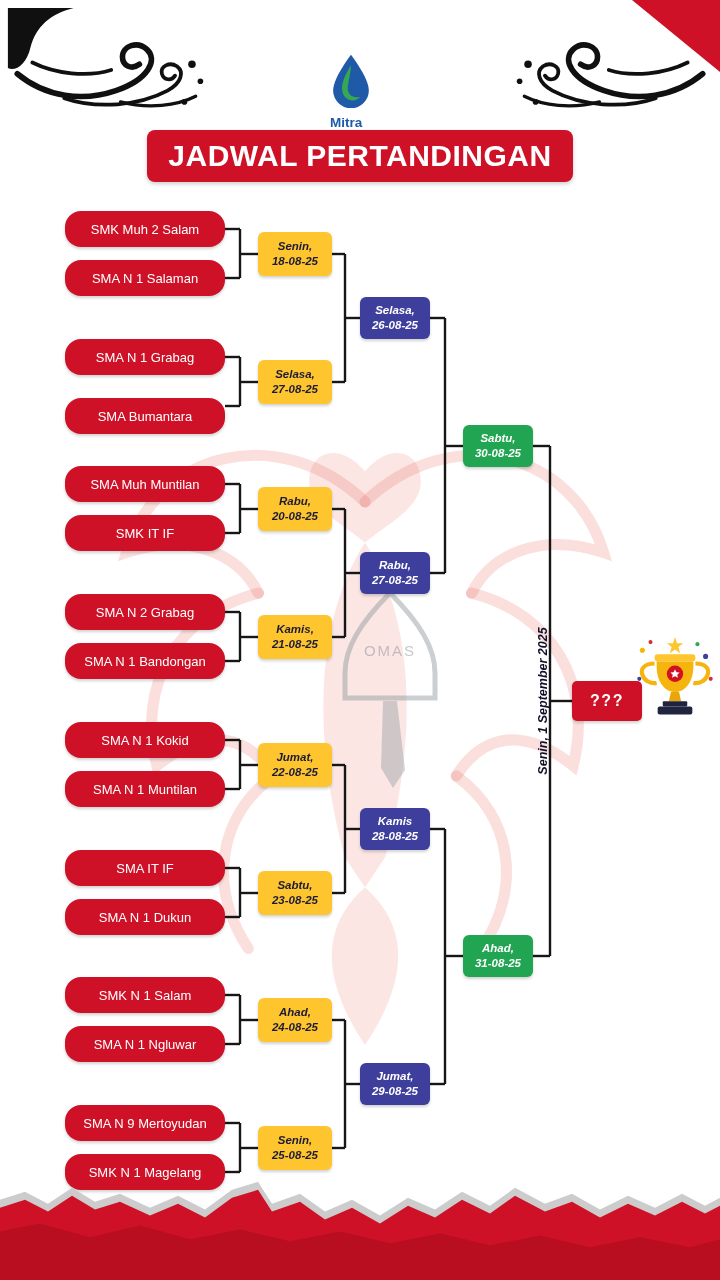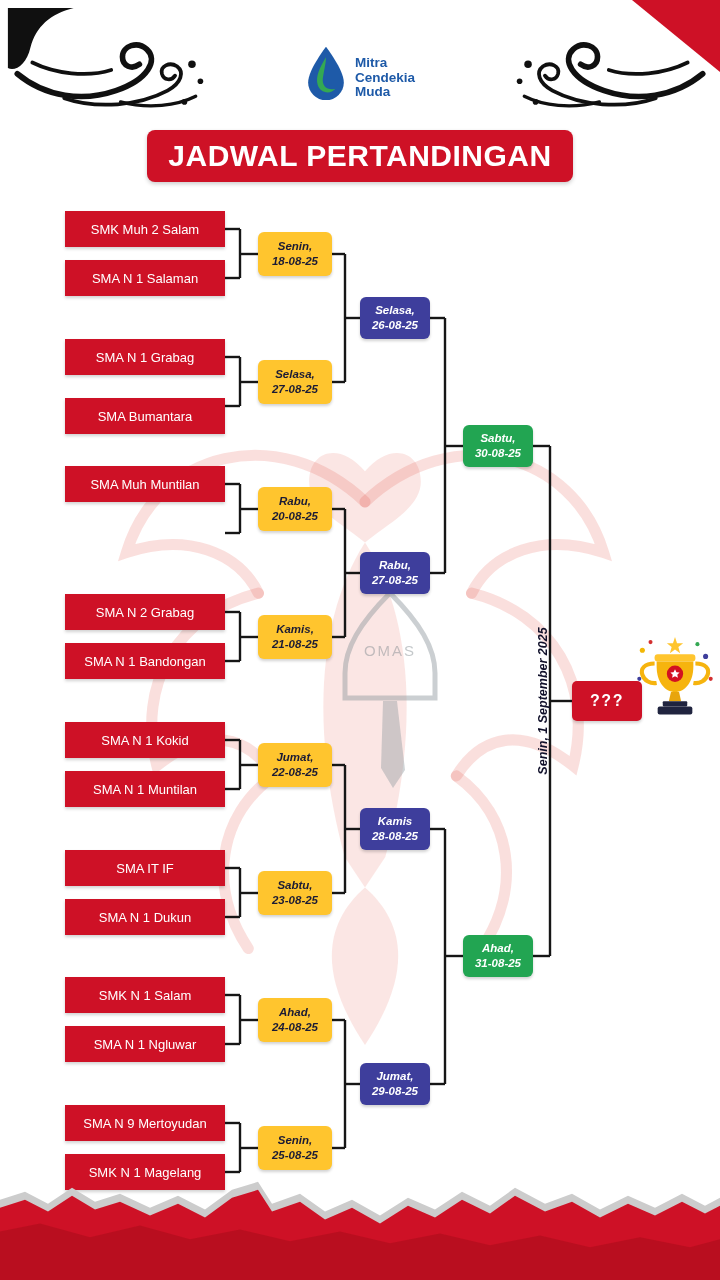--- a/index.html
+++ b/index.html
@@ -7,31 +7,31 @@
     position:relative;width:720px;height:1280px;margin:0 auto;
     background:#ffffff;overflow:hidden;
     font-family:"Liberation Sans", sans-serif;
     --red:#CE1126;--yellow:#FFC52E;--blue:#3E3E9C;--green:#22A552;--logoBlue:#1E5AA8;
   }
   .corner{position:absolute;top:8px;width:205px;height:108px;z-index:2;}
   .corner-left{left:4px;}
   .corner-right{right:4px;transform:scaleX(-1);}
   .corner-triangle{position:absolute;top:0;right:0;width:88px;height:72px;background:var(--red);
     clip-path:polygon(0 0,100% 0,100% 100%);z-index:2;}
-  .logo{position:absolute;left:50%;top:44px;transform:translateX(-50%);display:flex;gap:8px;align-items:flex-end;z-index:3;}
+  .logo{position:absolute;left:50%;top:52px;transform:translateX(-50%);display:flex;gap:8px;align-items:flex-start;z-index:3;flex-direction:column;}
   .logo-text{color:var(--logoBlue);font-weight:700;font-size:13.5px;line-height:1.08;display:flex;flex-direction:column;}
   .title-banner{position:absolute;left:147px;top:130px;width:426px;height:52px;background:var(--red);
     border-radius:8px;display:flex;align-items:center;justify-content:center;color:#ffffff;
     font-weight:800;font-size:30px;letter-spacing:.5px;z-index:3;box-shadow:0 2px 4px rgba(0,0,0,.2);}
   .garuda{position:absolute;left:95px;top:380px;width:540px;height:670px;z-index:0;}
   .emblem{position:absolute;left:325px;top:588px;width:130px;height:205px;z-index:0;opacity:.45;}
   .connectors{position:absolute;left:0;top:0;width:720px;height:1280px;z-index:1;}
   .connectors line{stroke:#161616;stroke-width:2.4;}
   .team{position:absolute;left:65px;width:160px;height:36px;background:var(--red);color:#ffffff;
-    display:flex;align-items:center;justify-content:center;border-radius:0;font-size:13px;
+    display:flex;align-items:center;justify-content:center;border-radius:16px;font-size:13px;
     font-weight:500;text-align:center;z-index:3;box-shadow:0 2px 3px rgba(0,0,0,.18);}
   .match{position:absolute;display:flex;flex-direction:column;align-items:center;justify-content:center;
     font-style:italic;font-weight:600;border-radius:6px;z-index:3;line-height:1.3;
     box-shadow:0 2px 3px rgba(0,0,0,.18);font-size:11.5px;}
   .match.r1{left:258px;width:74px;height:44px;background:var(--yellow);color:#1b1b35;font-style:italic;}
   .match.r2{left:360px;width:70px;height:42px;background:var(--blue);color:#ffffff;}
   .match.sf{left:463px;width:70px;height:42px;background:var(--green);color:#ffffff;}
   .final-date{position:absolute;left:441px;top:693px;width:206px;height:16px;transform:rotate(-90deg);
     transform-origin:center;text-align:center;font-style:italic;font-size:12.5px;font-weight:600;
     color:#10102a;z-index:3;white-space:nowrap;}
@@ -184,20 +184,23 @@
     </div>
   <div class="team" style="top:339px">
       <span>SMA N 1 Grabag</span>
     </div>
   <div class="team" style="top:398px">
       <span>SMA Bumantara</span>
     </div>
   <div class="team" style="top:466px">
       <span>SMA Muh Muntilan</span>
     </div>
+  <div class="team" style="top:515px">
+      <span>SMK IT IF</span>
+    </div>
   <div class="team" style="top:594px">
       <span>SMA N 2 Grabag</span>
     </div>
   <div class="team" style="top:643px">
       <span>SMA N 1 Bandongan</span>
     </div>
   <div class="team" style="top:722px">
       <span>SMA N 1 Kokid</span>
     </div>
   <div class="team" style="top:771px">

